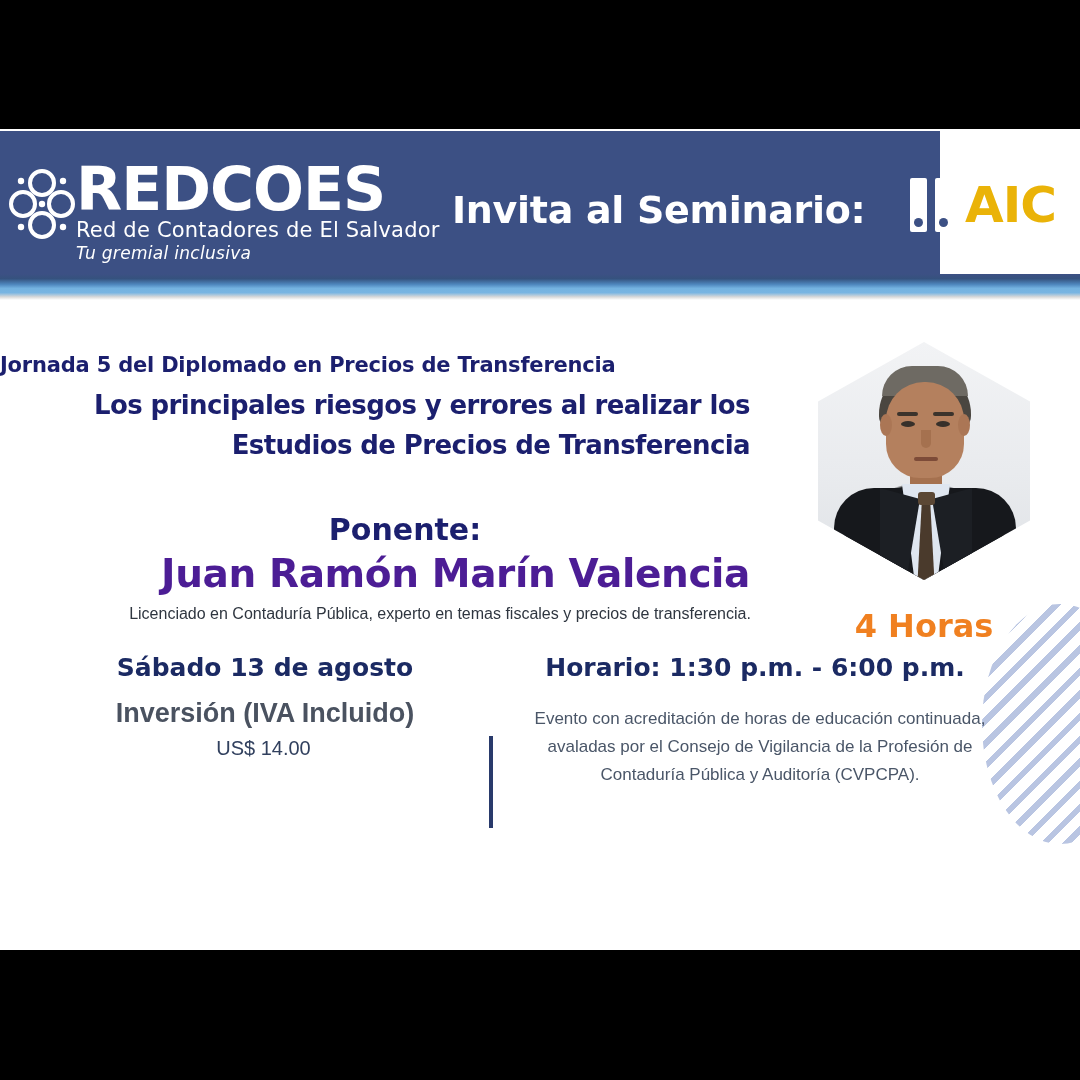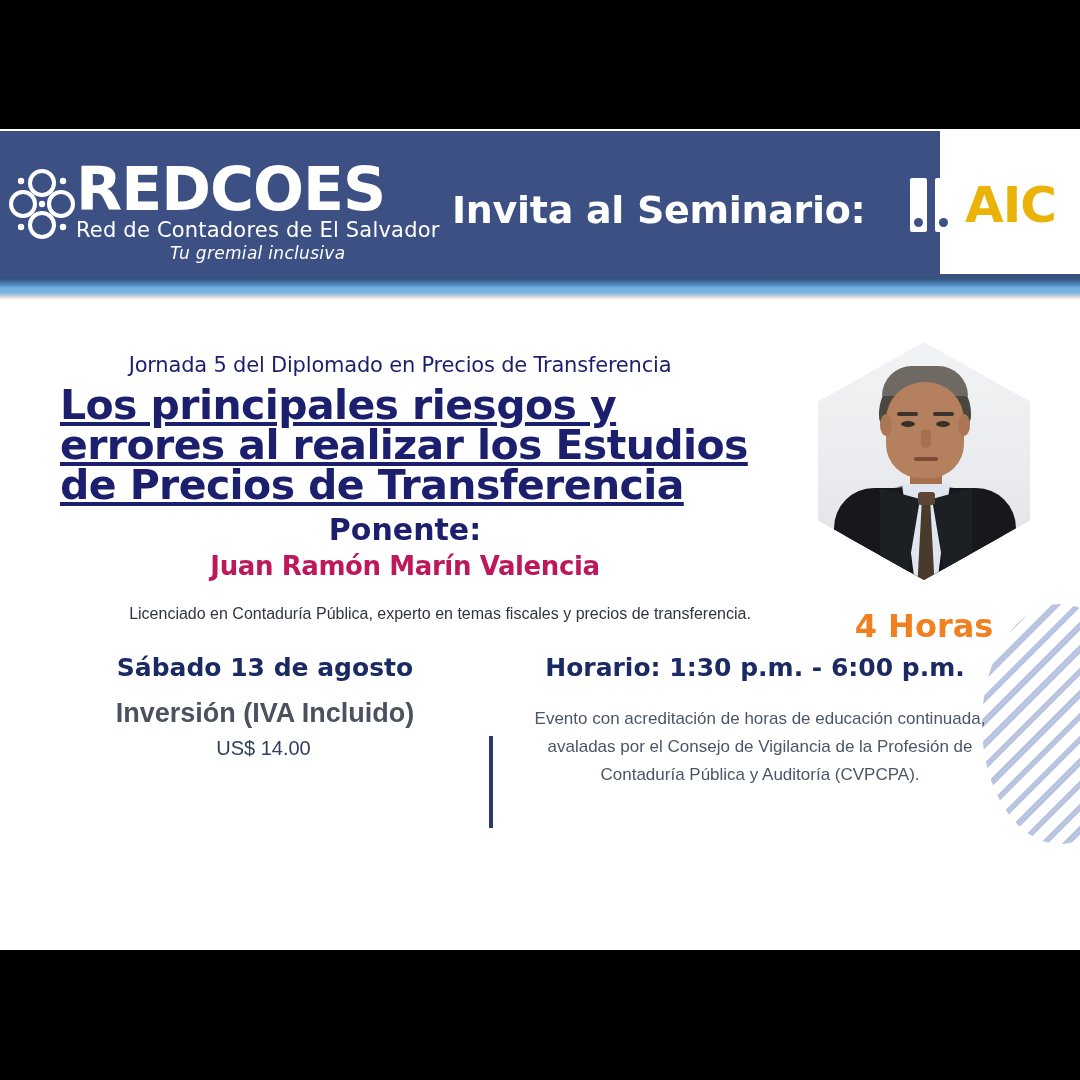--- a/index.html
+++ b/index.html
@@ -40,21 +40,21 @@
   .brand{position:absolute;left:76px;top:30px;}
   .brand-name{
     font-size:60px;font-weight:bold;color:#ffffff;letter-spacing:-1px;
     line-height:56px;font-family:"DejaVu Sans", sans-serif;
   }
   .brand-sub{
     font-size:21px;color:#ffffff;letter-spacing:.2px;line-height:24px;
     font-family:"DejaVu Sans", sans-serif;margin-top:1px;
   }
   .brand-tag{
-    font-size:17px;color:#ffffff;font-style:italic;text-align:center;
+    font-size:17px;color:#ffffff;font-style:italic;text-align:left;
     font-family:"DejaVu Sans", sans-serif;margin-top:1px;letter-spacing:.3px;
   }
   .invite{
     position:absolute;left:452px;top:57px;
     font-size:38px;font-weight:bold;color:#ffffff;letter-spacing:-.3px;
     font-family:"DejaVu Sans", sans-serif;
   }
   .aic{position:absolute;left:910px;top:45px;display:flex;align-items:center;gap:13px;}
   .aic-bars{position:relative;width:42px;height:54px;}
   .aic-bar{
@@ -63,37 +63,37 @@
   }
   .aic-bar.b1{left:0;}
   .aic-bar.b2{left:25px;}
   .aic-dot{position:absolute;bottom:5px;width:9px;height:9px;border-radius:50%;background:#3c5084;}
   .aic-dot.d1{left:4px;}
   .aic-dot.d2{left:29px;}
   .aic-text{font-size:50px;font-weight:bold;color:#eab308;letter-spacing:-1px;font-family:"DejaVu Sans", sans-serif;}
 
   
   .jornada{
-    position:absolute;left:0;top:224px;width:800px;text-align:center;
-    font-size:21px;font-weight:normal;color:#1b1f6e;
+    position:absolute;left:0;top:224px;width:800px;
+    font-size:21px;font-weight:bold;color:#1b1f6e;
     font-family:"DejaVu Sans", sans-serif;letter-spacing:-.2px;
   }
   .maintitle{
-    position:absolute;left:60px;top:256px;width:690px;text-align:left;
-    font-size:41px;font-weight:bold;color:#1b1f6e;line-height:40px;
-    font-family:"DejaVu Sans", sans-serif;letter-spacing:-.6px;text-decoration:underline;
+    position:absolute;left:60px;top:256px;width:690px;text-align:right;
+    font-size:26px;font-weight:bold;color:#1b1f6e;line-height:40px;
+    font-family:"DejaVu Sans", sans-serif;letter-spacing:-.6px;
   }
   .ponente-label{
     position:absolute;left:60px;top:383px;width:690px;text-align:center;
     font-size:30px;font-weight:bold;color:#1b1f6e;
     font-family:"DejaVu Sans", sans-serif;
   }
   .ponente-name{
-    position:absolute;left:60px;top:422px;width:690px;text-align:center;
-    font-size:26px;font-weight:bold;color:#be185d;letter-spacing:-.4px;
+    position:absolute;left:60px;top:422px;width:690px;text-align:right;
+    font-size:39px;font-weight:bold;color:#4c1d95;letter-spacing:-.4px;
     font-family:"DejaVu Sans", sans-serif;
   }
   .ponente-bio{
     position:absolute;left:60px;top:476px;width:760px;text-align:center;
     font-size:16px;color:#2f3640;
     font-family:"Liberation Sans", sans-serif;
   }
 
   
   .hexwrap{position:absolute;left:808px;top:201px;width:232px;height:262px;}

